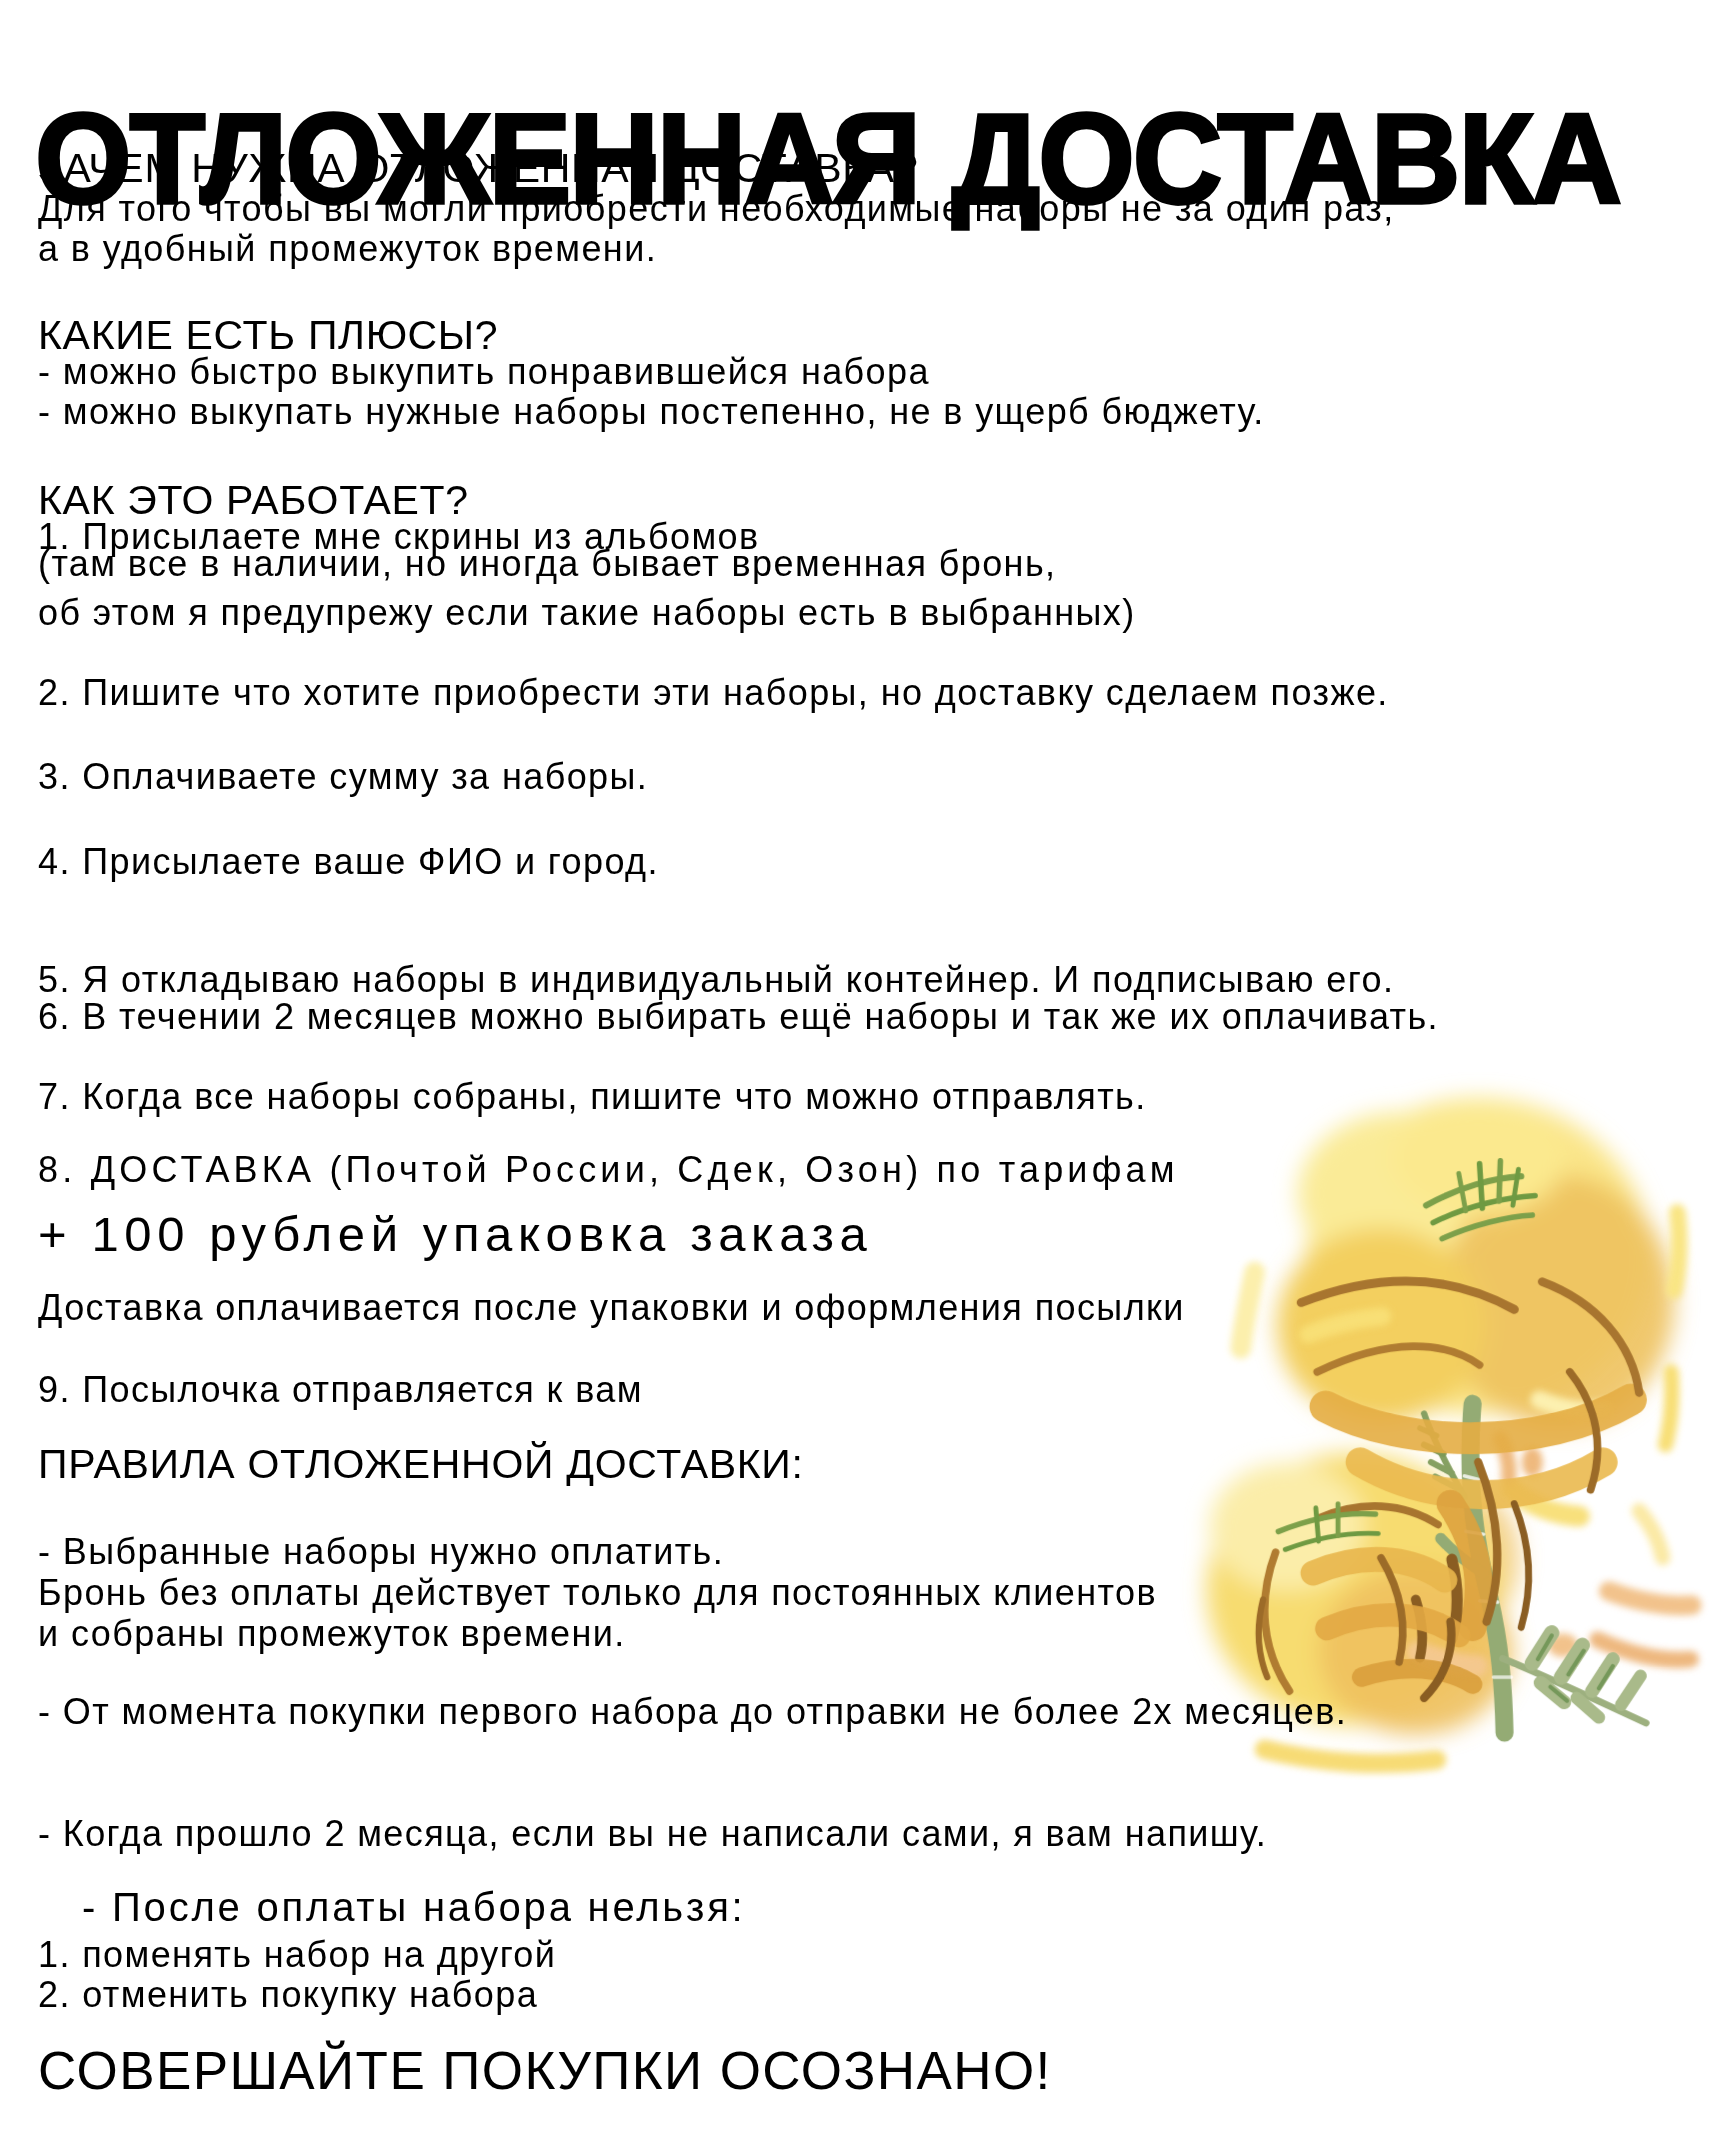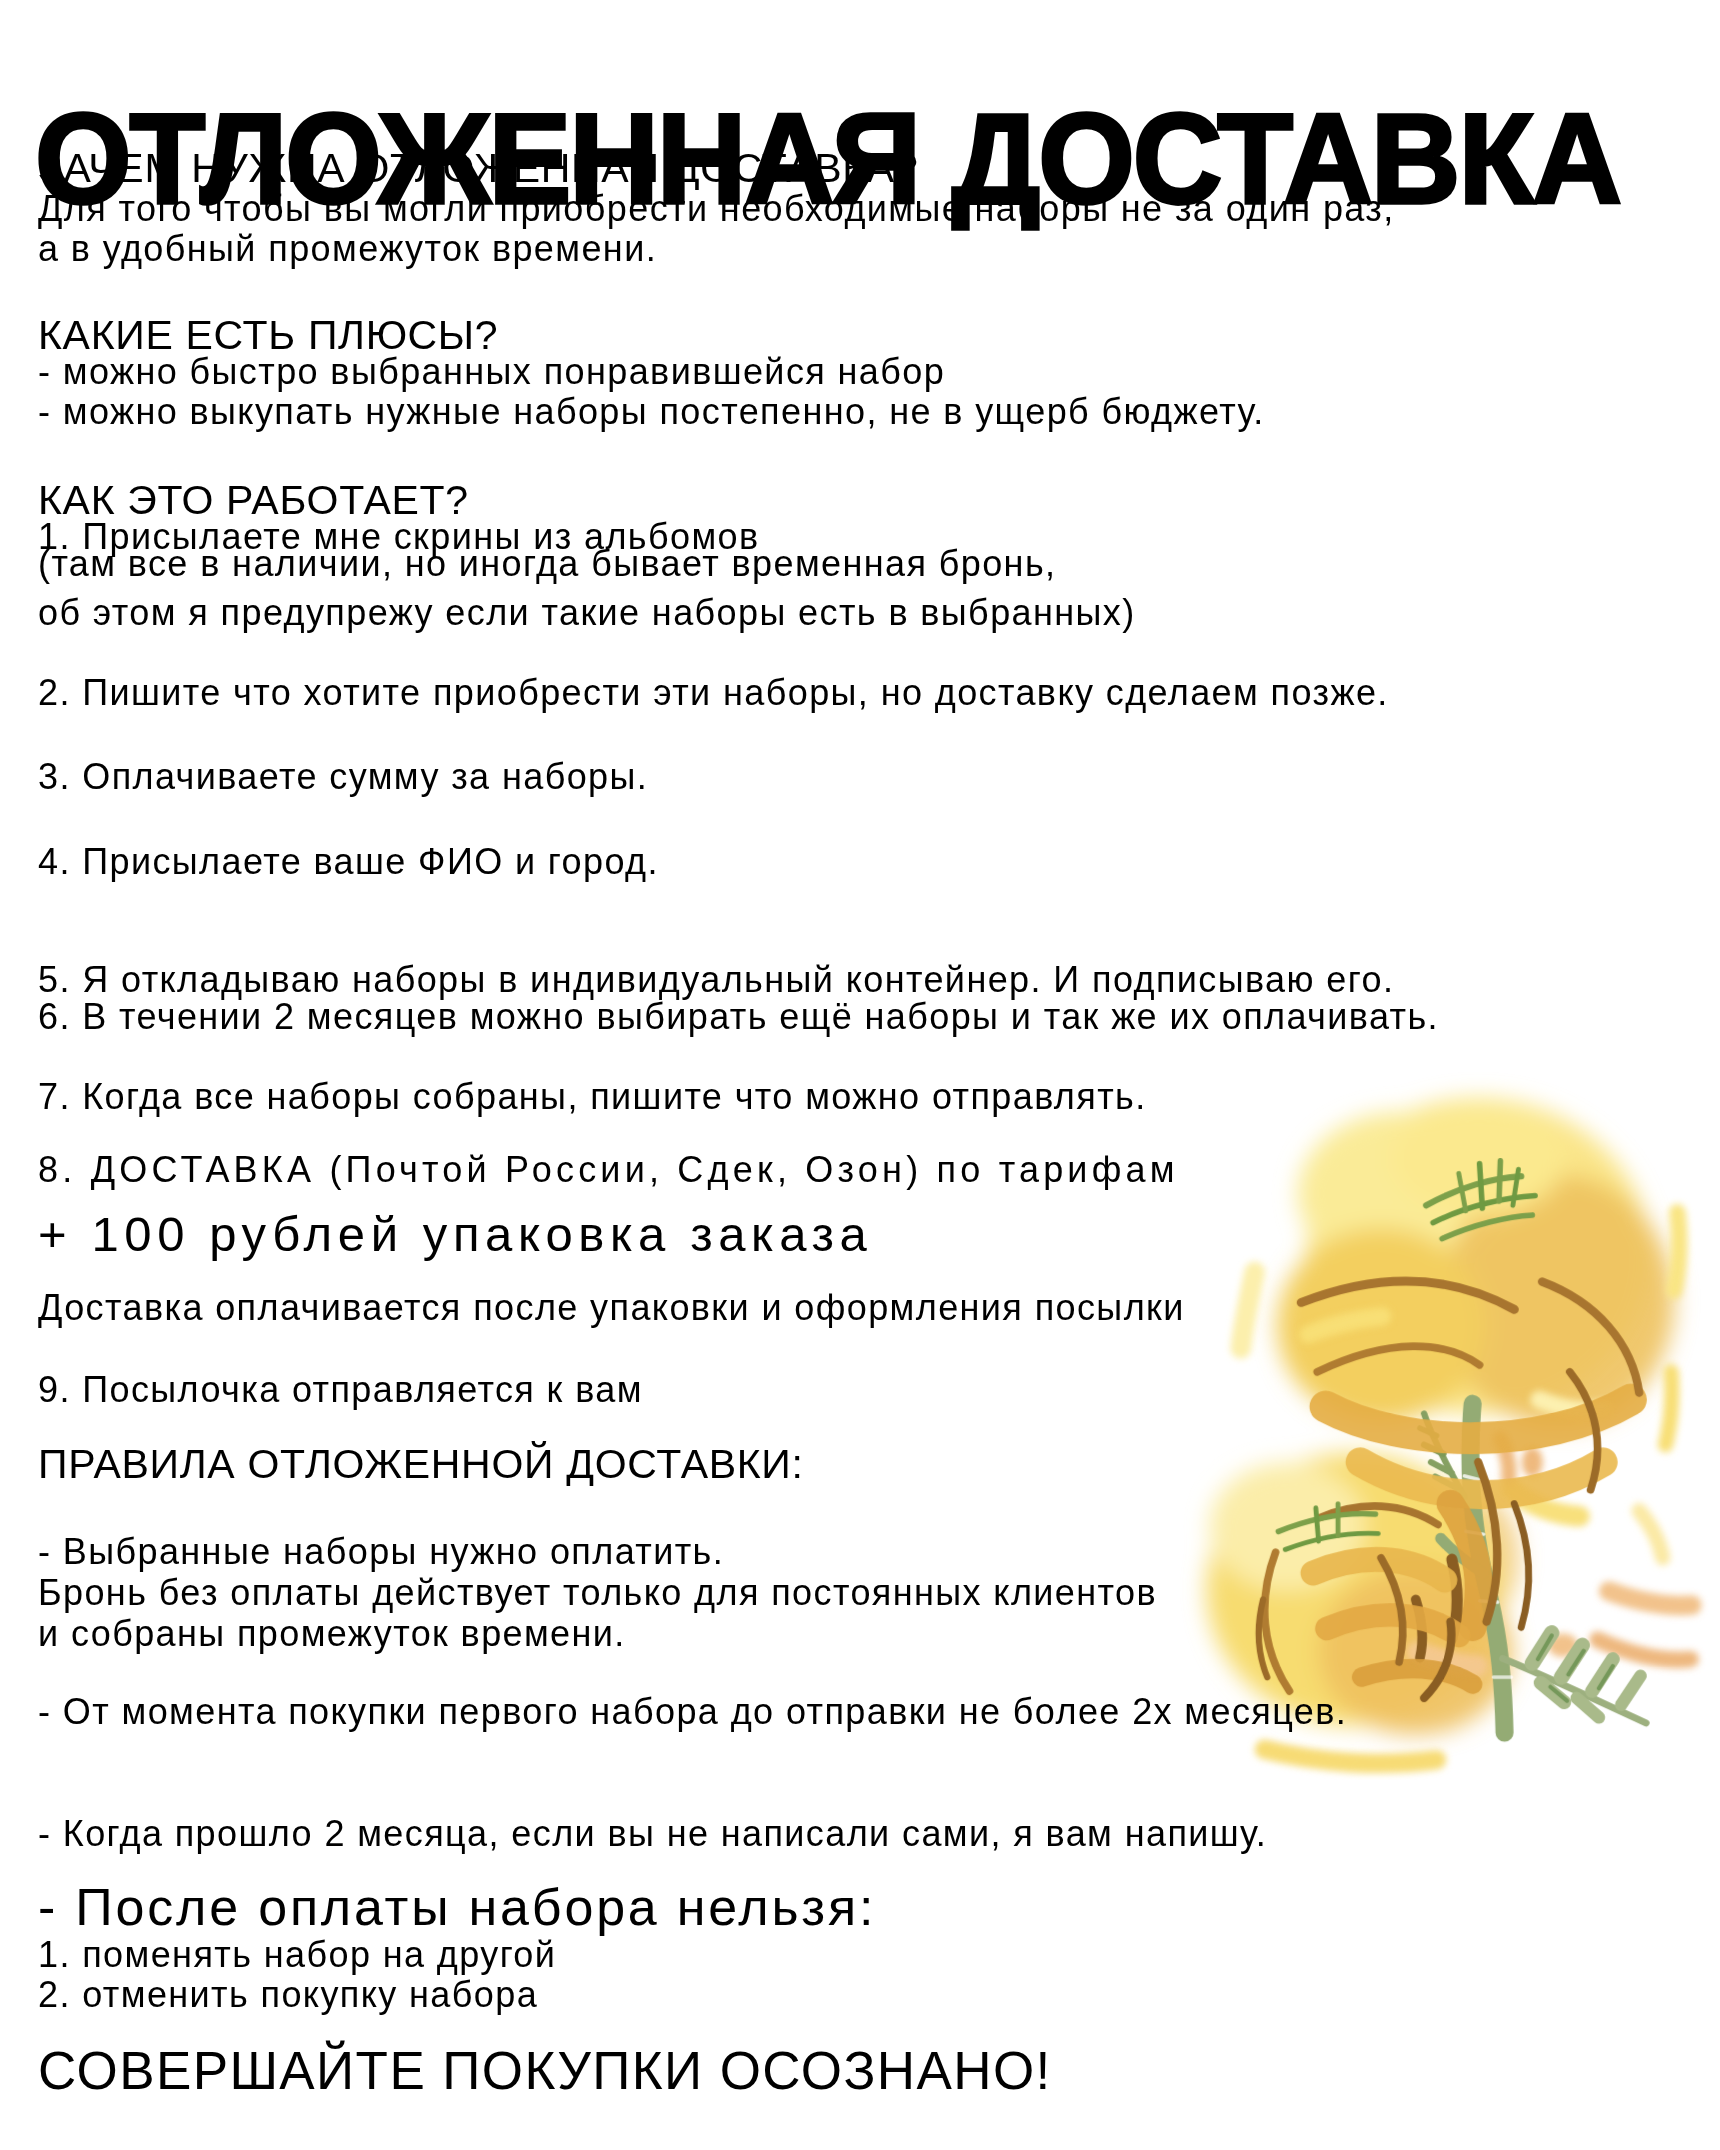--- a/index.html
+++ b/index.html
@@ -34,21 +34,21 @@
     letter-spacing: 0.7px;
   }
   .body-line {
     font-size: 36px;
     line-height: 40px;
     letter-spacing: 1.4px;
     text-align: center;
   }
   .ls6 { letter-spacing: 4.2px; }
   .ls8 { letter-spacing: 5.6px; font-size: 49px; }
-  .sub-head { font-size: 52px; line-height: 43px; letter-spacing: 2.8px; }
+  .sub-head { font-size: 40px; line-height: 43px; letter-spacing: 2.8px; margin-left: 44px; }
   .final-note {
     font-size: 53px;
     line-height: 57px;
     letter-spacing: 1.4px;
   }
   .lh59 { line-height: 41px; }
   .flowers {
     position: absolute;
     left: 1152px;
     top: 1072px;
@@ -165,21 +165,21 @@
   </g>
 </svg>
 
 <h1 class="abs title">ОТЛОЖЕННАЯ ДОСТАВКА</h1>
 
 <div class="abs h2" style="top:140px">ЗАЧЕМ НУЖНА ОТЛОЖЕННАЯ ДОСТАВКА?</div>
 <div class="abs body-line" style="top:189px">Для того чтобы вы могли приобрести необходимые наборы не за один раз,</div>
 <div class="abs body-line" style="top:229px">а в удобный промежуток времени.</div>
 
 <div class="abs h2" style="top:307px">КАКИЕ ЕСТЬ ПЛЮСЫ?</div>
-<div class="abs body-line" style="top:352px">- можно быстро выбранных понравившейся набор</div>
+<div class="abs body-line" style="top:352px">- можно быстро выкупить понравившейся набора</div>
 <div class="abs body-line" style="top:392px">- можно выкупать нужные наборы постепенно, не в ущерб бюджету.</div>
 
 <div class="abs h2" style="top:472px">КАК ЭТО РАБОТАЕТ?</div>
 <div class="abs body-line" style="top:517px">1. Присылаете мне скрины из альбомов</div>
 <div class="abs body-line" style="top:544px">(там все в наличии, но иногда бывает временная бронь,</div>
 <div class="abs body-line" style="top:593px">об этом я предупрежу если такие наборы есть в выбранных)</div>
 <div class="abs body-line" style="top:673px">2. Пишите что хотите приобрести эти наборы, но доставку сделаем позже.</div>
 <div class="abs body-line" style="top:757px">3. Оплачиваете сумму за наборы.</div>
 <div class="abs body-line" style="top:842px">4. Присылаете ваше ФИО и город.</div>
 <div class="abs body-line" style="top:960px">5. Я откладываю наборы в индивидуальный контейнер. И подписываю его.</div>

